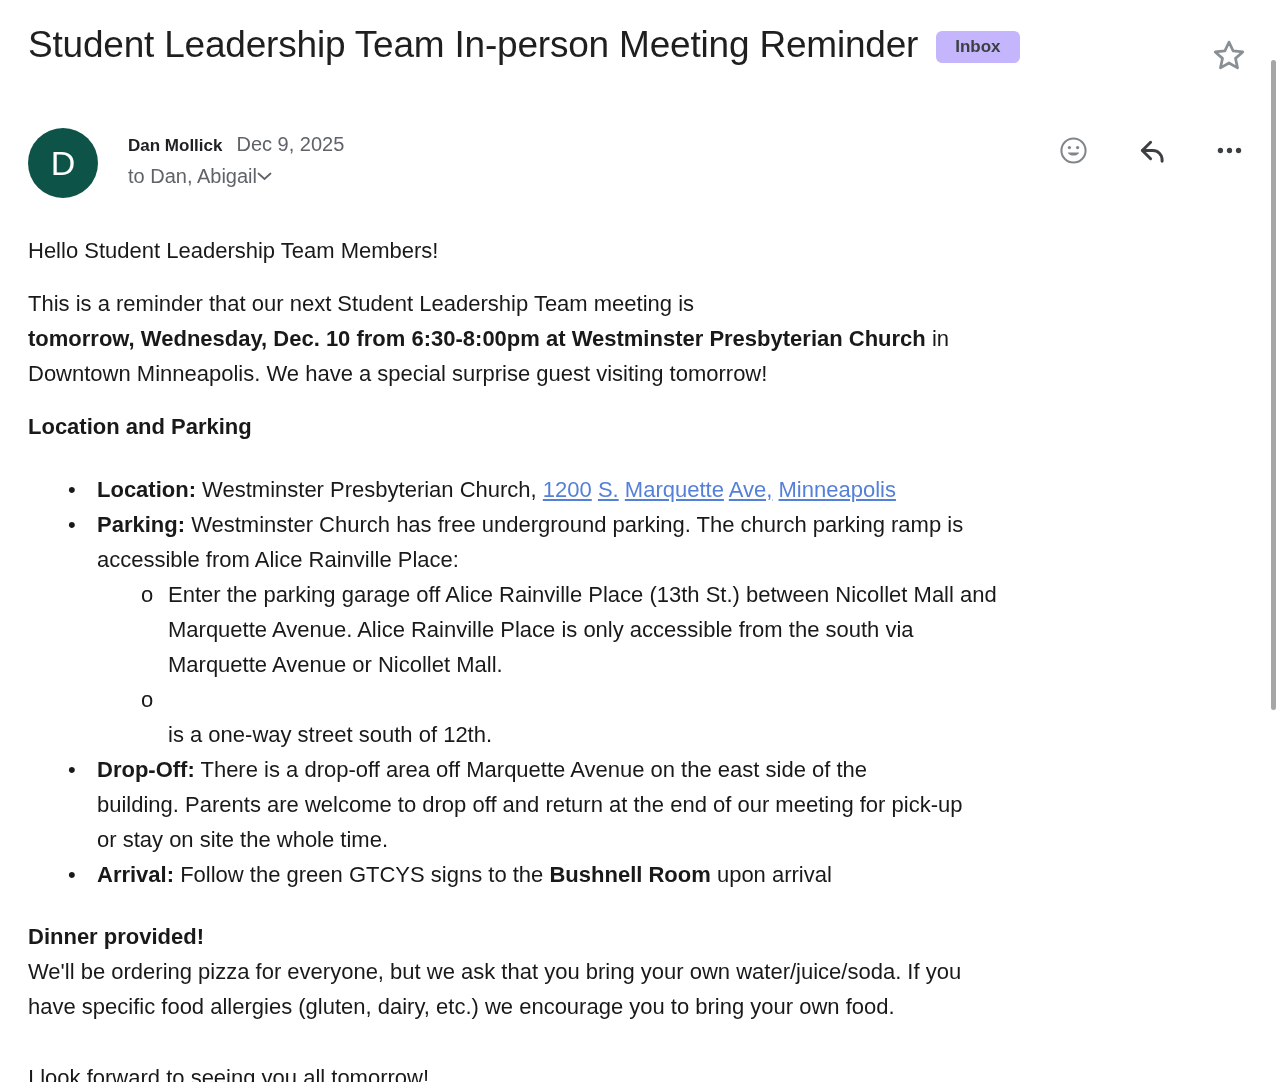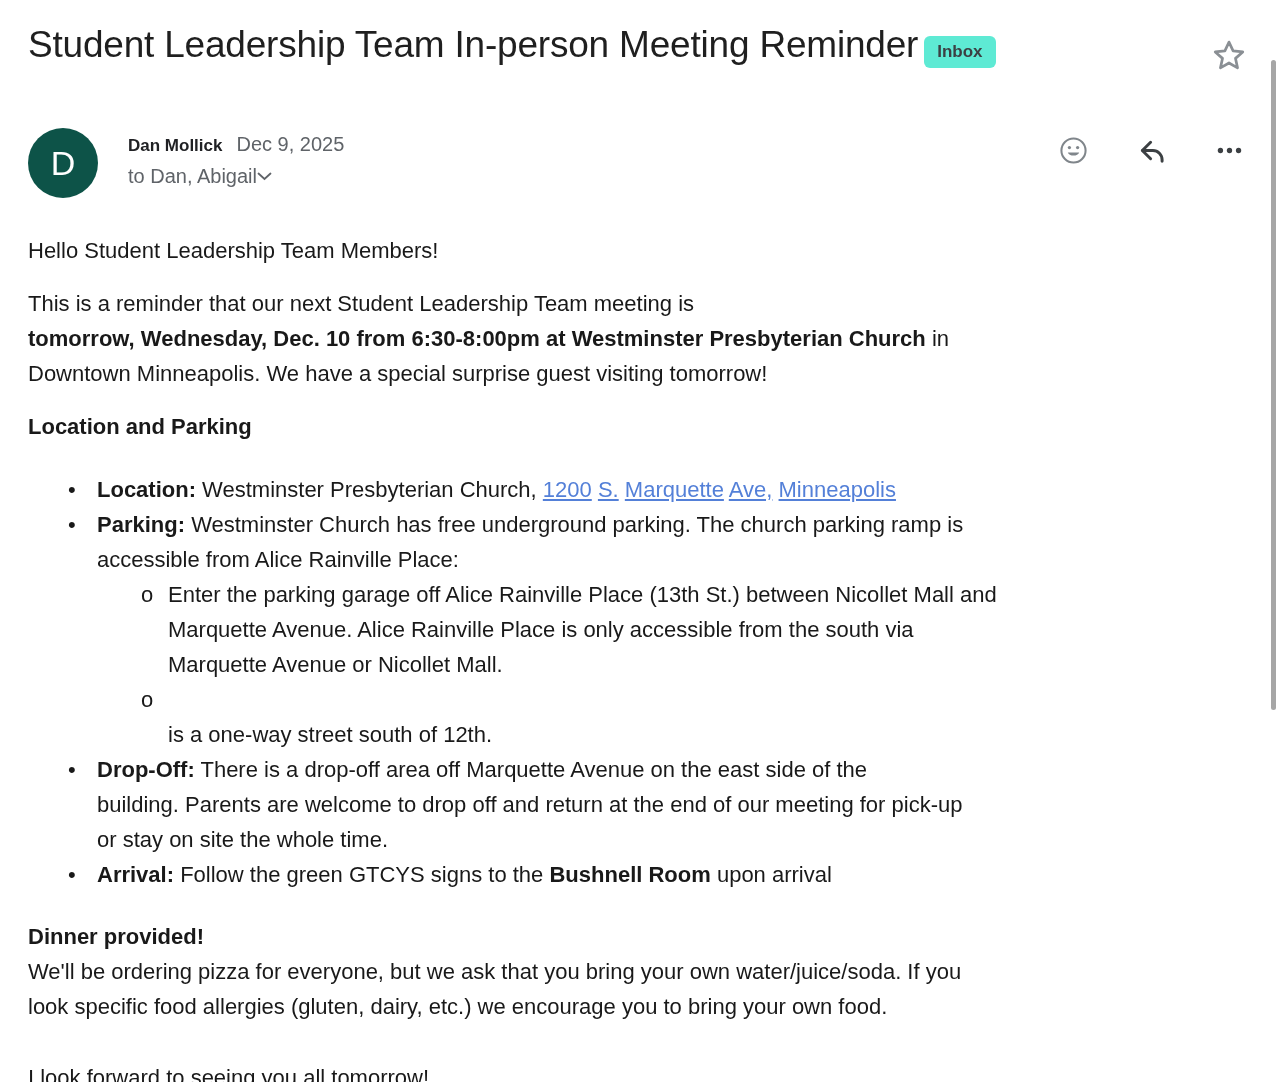--- a/index.html
+++ b/index.html
@@ -2,25 +2,25 @@
 <html style="--link: #5480d8; --avatar: #0d5348;"><head>
 <meta charset="utf-8">
 <style>
   html,body { margin:0; padding:0; }
   body {
     width:1280px; height:1082px; background:#ffffff; overflow:hidden; position:relative;
     font-family:"Liberation Sans", sans-serif; color:#1a1a1a;
     -webkit-font-smoothing:antialiased;
   }
   
-  .header { padding:22px 70px 0 28px; display:flex; align-items:flex-end; }
+  .header { padding:22px 70px 0 28px; display:flex; align-items:flex-start; }
   .subject { font-size:37px; line-height:46px; font-weight:400; color:#1f1f1f; letter-spacing:-0.2px; white-space:nowrap; }
   .badge {
-    margin-left:6px; margin-top:9px; background:#5eead4; color:#3c4043;
-    font-size:17px; font-weight:600; padding:5px 13px; border-radius:6px; line-height:22px;
+    margin-left:18px; margin-top:9px; background:#c4b5fd; color:#3c4043;
+    font-size:17px; font-weight:600; padding:5px 19px; border-radius:6px; line-height:22px;
   }
   .star-btn { position:absolute; left:1209px; top:37px; width:40px; height:40px; background:none; border:none; padding:0; cursor:pointer; }
   
   .sender-row { margin:60px 28px 0 28px; display:flex; position:relative; }
   .avatar {
     width:70px; height:70px; border-radius:50%; flex:0 0 auto;
     display:flex; align-items:center; justify-content:center;
     color:#ffffff; font-size:34px; font-weight:400; background:var(--avatar,#0d5348);
   }
   .sender-meta { margin-left:30px; padding-top:5px; }
@@ -105,17 +105,17 @@
   <p><span>This is a reminder that our next Student Leadership Team meeting is</span><br><span class="b">tomorrow, Wednesday, Dec. 10 from 6:30-8:00pm at Westminster Presbyterian Church</span><span> in</span><br><span>Downtown Minneapolis. We have a special surprise guest visiting tomorrow!</span></p>
   <p class="section-heading">Location and Parking</p>
   <div class="blist">
       <div class="li l1"><span class="marker">•</span><span><span class="b">Location:</span><span> Westminster Presbyterian Church, </span><a class="body-link" href="#"><span class="u">1200</span> <span class="u">S.</span> <span class="u">Marquette</span> <span class="u">Ave,</span> <span class="u">Minneapolis</span></a></span></div>
       <div class="li l1"><span class="marker">•</span><span><span class="b">Parking:</span><span> Westminster Church has free underground parking. The church parking ramp is</span><br><span>accessible from Alice Rainville Place:</span></span></div>
       <div class="li l2"><span class="marker">o</span><span><span>Enter the parking garage off Alice Rainville Place (13th St.) between Nicollet Mall and</span><br><span>Marquette Avenue. Alice Rainville Place is only accessible from the south via</span><br><span>Marquette Avenue or Nicollet Mall.</span></span></div>
       <div class="li l2"><span class="marker">o</span><span><br><span>is a one-way street south of 12th.</span></span></div>
       <div class="li l1"><span class="marker">•</span><span><span class="b">Drop-Off:</span><span> There is a drop-off area off Marquette Avenue on the east side of the</span><br><span>building. Parents are welcome to drop off and return at the end of our meeting for pick-up</span><br><span>or stay on site the whole time.</span></span></div>
       <div class="li l1"><span class="marker">•</span><span><span class="b">Arrival:</span><span> Follow the green GTCYS signs to the </span><span class="b">Bushnell Room</span><span> upon arrival</span></span></div>
     </div>
-  <div class="dinner-block"><span class="b">Dinner provided!</span><br><span>We'll be ordering pizza for everyone, but we ask that you bring your own water/juice/soda. If you</span><br><span>look specific food allergies (gluten, dairy, etc.) we encourage you to bring your own food.</span></div>
+  <div class="dinner-block"><span class="b">Dinner provided!</span><br><span>We'll be ordering pizza for everyone, but we ask that you bring your own water/juice/soda. If you</span><br><span>have specific food allergies (gluten, dairy, etc.) we encourage you to bring your own food.</span></div>
   <p>I look forward to seeing you all tomorrow!</p>
 </div>
 
 <div class="scrollbar-thumb"></div>
 
 </body></html>

